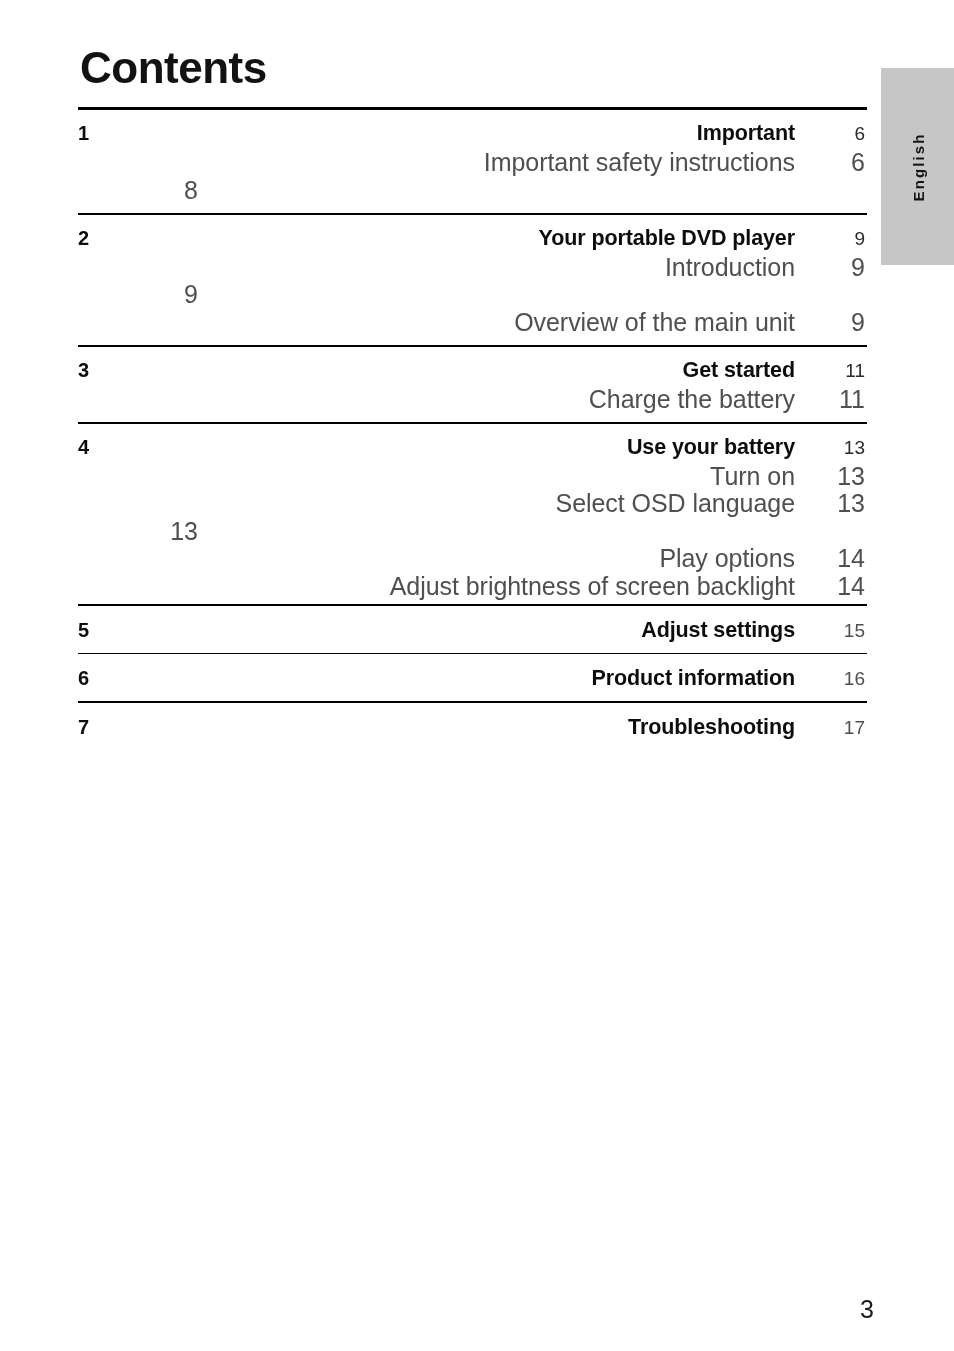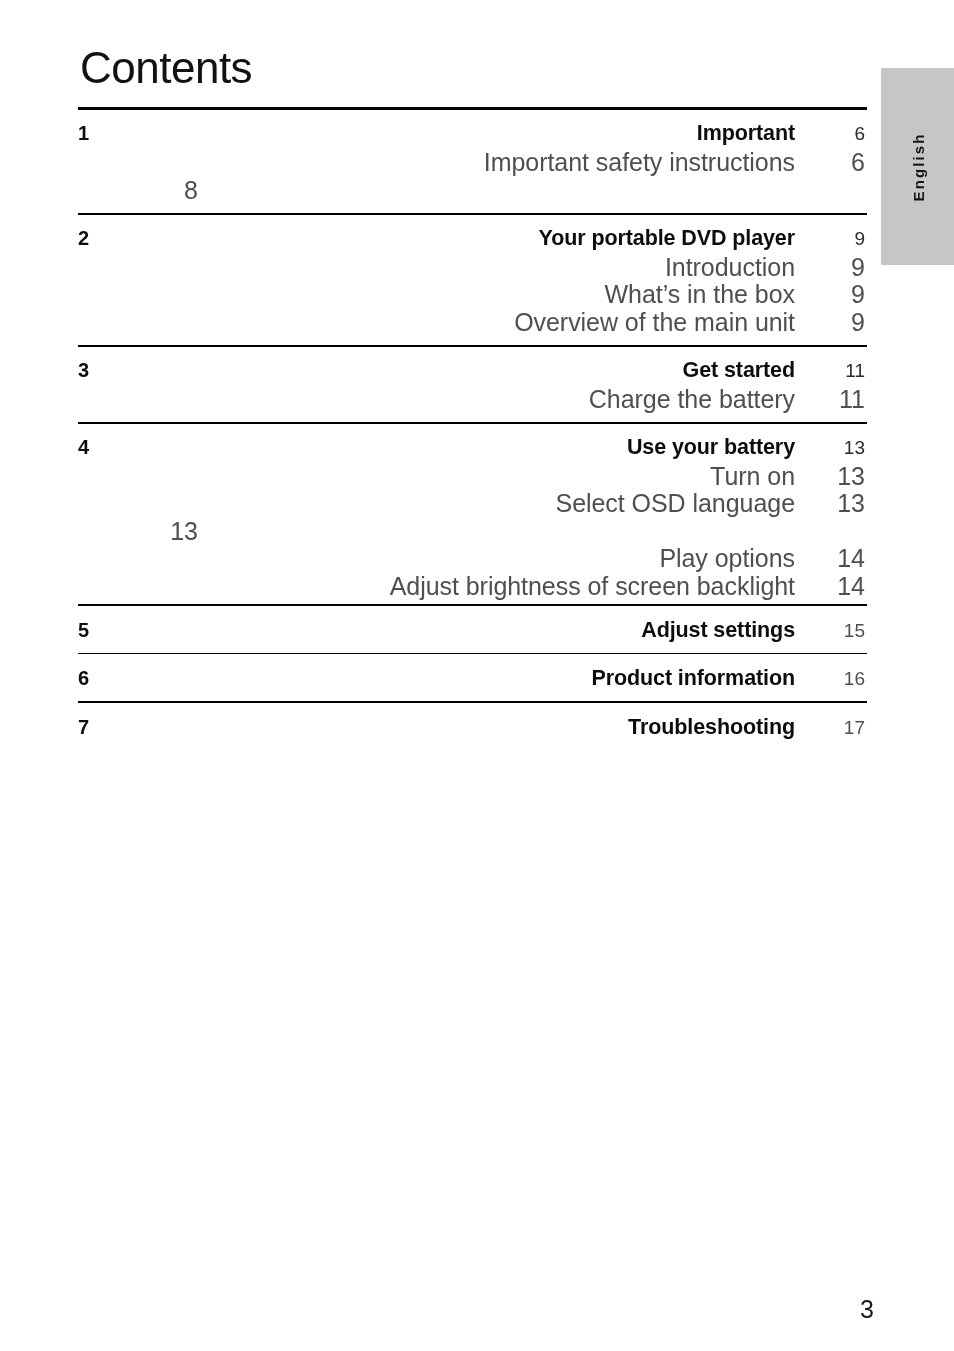--- a/index.html
+++ b/index.html
@@ -50,21 +50,21 @@
 
   .toc-wrap {
     position: absolute;
     left: 78px;
     top: 40px;
     width: 789px;
   }
 
   .page-title {
     font-size: 44px;
-    font-weight: 400;
+    font-weight: 700;
     color: #121212;
     letter-spacing: -0.5px;
     line-height: 1.0;
     margin: 0 0 8px 2px;
     padding-top: 6px;
     font-family: "Liberation Sans", sans-serif;
   }
 
   .rule-thick {
     height: 3px;
@@ -208,21 +208,20 @@
               <span class="label">Your portable DVD player</span>
               <span class="pageno">9</span>
             </div>
             <div class="toc-row row-sub">
               <span class="num"></span>
               <span class="label">Introduction</span>
               <span class="pageno">9</span>
             </div>
             <div class="toc-row row-sub">
               <span class="num"></span>
-              <span class="label">What’s in the box</span>
               <span class="pageno">9</span>
             </div>
             <div class="toc-row row-sub">
               <span class="num"></span>
               <span class="label">Overview of the main unit</span>
               <span class="pageno">9</span>
             </div>
           </div>
         </div>
         <div class="group-gap"></div>

